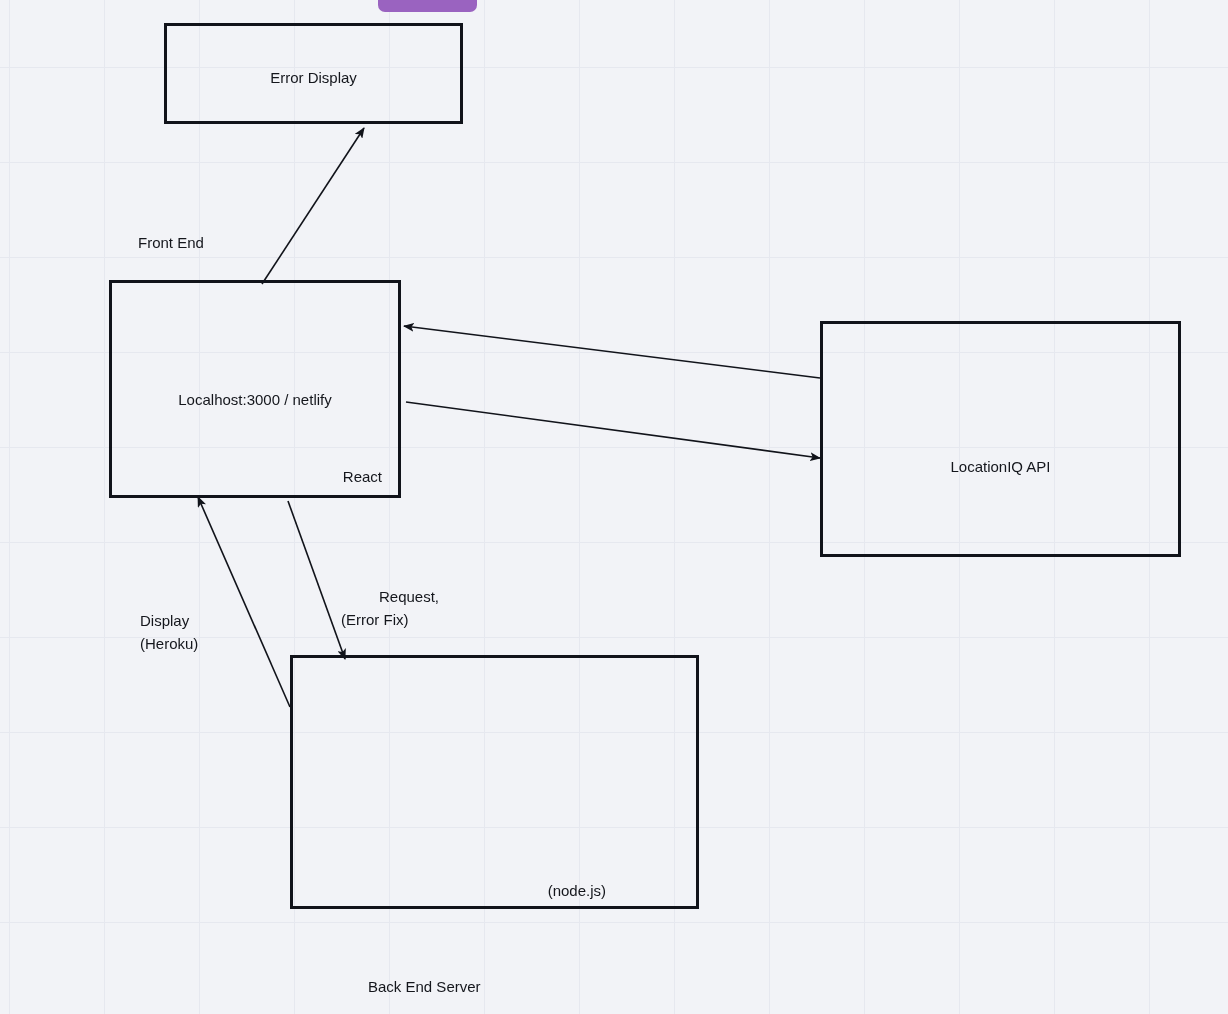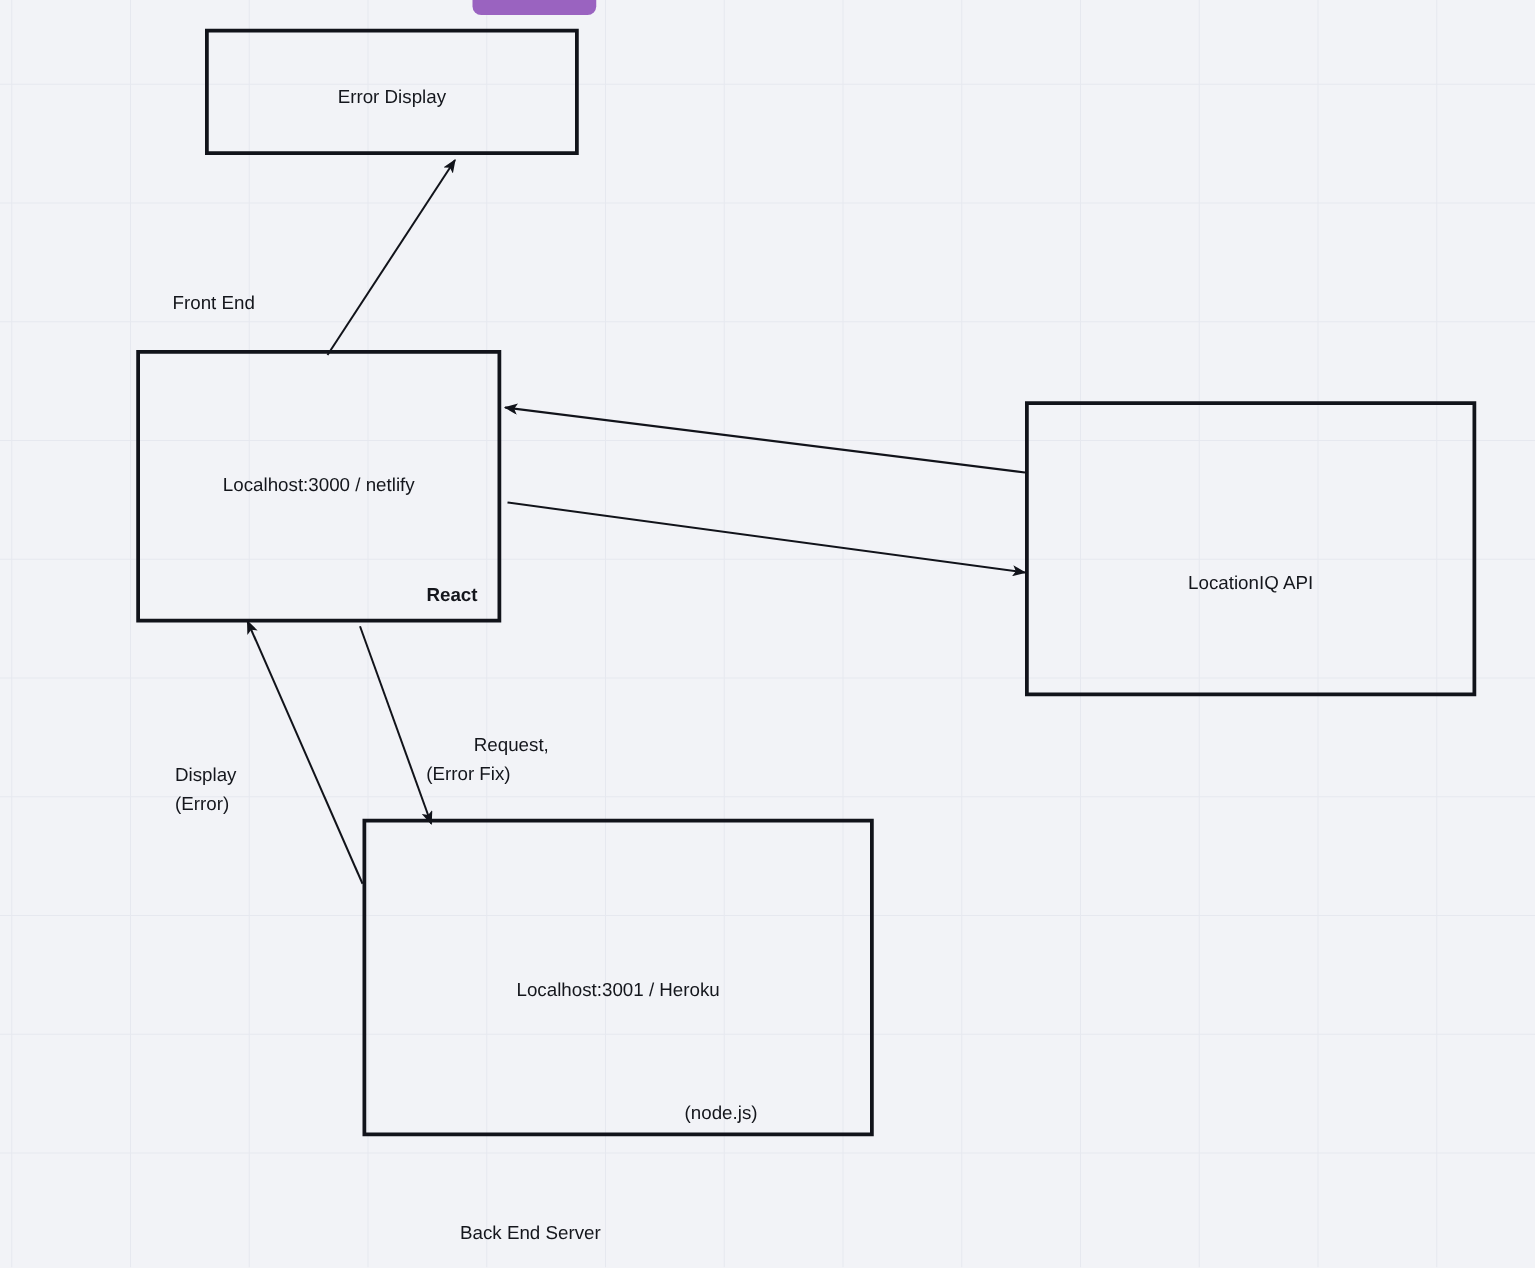--- a/index.html
+++ b/index.html
@@ -86,40 +86,39 @@
     <line x1="288" y1="501" x2="345" y2="659" stroke="#11131a" stroke-width="1.6" marker-end="url(#arrowhead)"></line>
 
     <line x1="290" y1="707" x2="198" y2="497" stroke="#11131a" stroke-width="1.6" marker-end="url(#arrowhead)"></line>
   </svg>
 
   <div class="node-box" style="left:164px; top:23px; width:299px; height:101px;">
     <div class="node-title" style="top:43px;">Error Display</div>
   </div>
 
   <div class="node-box" style="left:109px; top:280px; width:292px; height:218px;">
-    <div class="node-title" style="top:97px;">Localhost:3000 / netlify</div>
-    <div class="node-sub" style="right:16px; bottom:10px;font-weight:bold;">React</div>
+    <div class="node-title" style="top:108px;">Localhost:3000 / netlify</div>
+    <div class="node-sub" style="right:16px; bottom:10px;">React</div>
   </div>
 
   <div class="node-box" style="left:820px; top:321px; width:361px; height:236px;">
     <div class="node-title" style="top:134px;">LocationIQ API</div>
   </div>
 
   <div class="node-box" style="left:290px; top:655px; width:409px; height:254px;">
-    <div class="node-title" style="top:126px;">Localhost:3001 / Heroku</div>
     <div class="node-sub" style="right:90px; bottom:7px;">(node.js)</div>
   </div>
 
   <div class="free-label" style="left:138px; top:231px;">Front End</div>
 
   <div class="free-label" style="left:368px; top:975px;">Back End Server</div>
 
 
 
   <div class="free-label" style="left:341px; top:585px;margin-left:38px;">Request,</div>
 
   <div class="free-label" style="left:341px; top:608px;">(Error Fix)</div>
 
   <div class="free-label" style="left:140px; top:609px;">Display</div>
 
-  <div class="free-label" style="left:140px; top:632px;">(Error)</div>
+  <div class="free-label" style="left:140px; top:632px;">(Heroku)</div>
 
 </div>
 
 </body></html>

